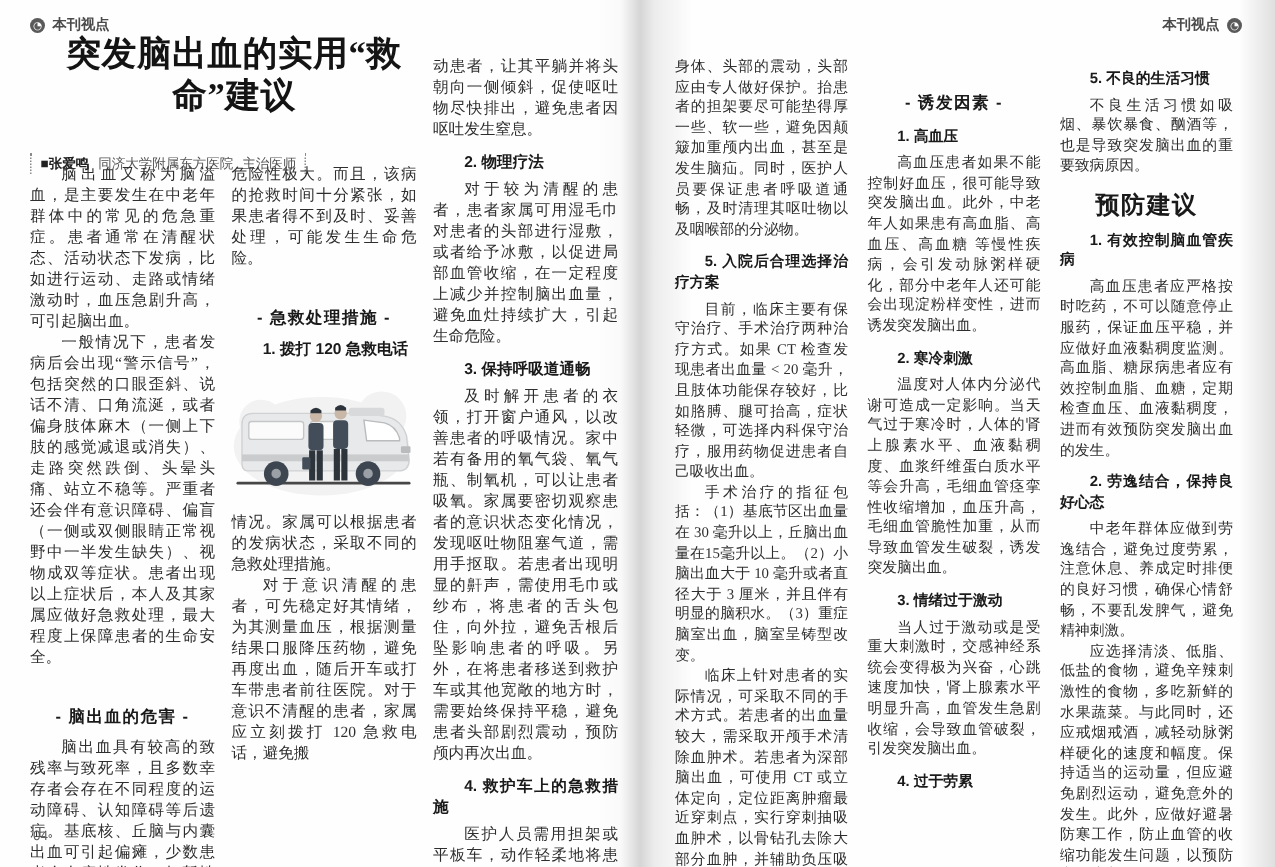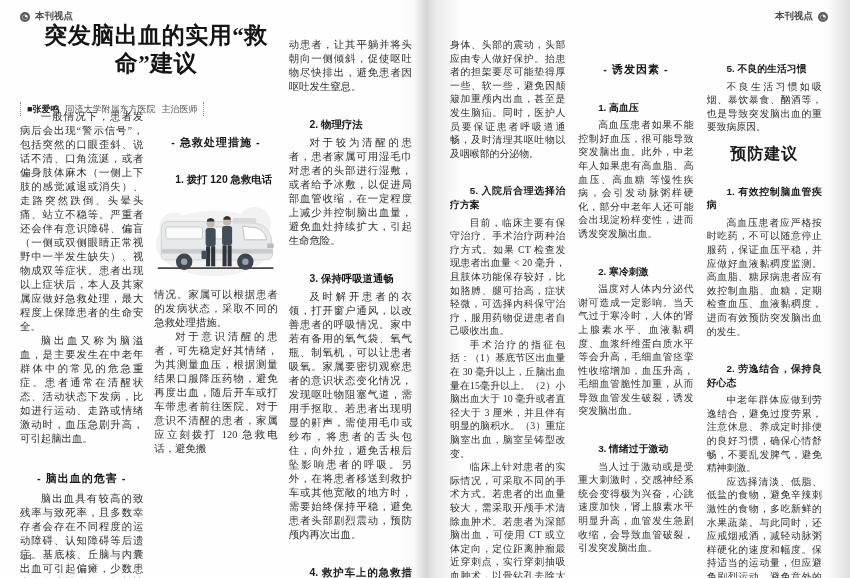--- a/index.html
+++ b/index.html
@@ -31,21 +31,21 @@
   .cols{position:absolute;display:flex;}
   .cols-left{left:20px;top:38px;width:392px;gap:11px;font-size:10.4px;line-height:14px;}
   .cols-right{left:25px;top:38px;width:372px;gap:13px;font-size:9.9px;line-height:13.6px;}
   .col{flex:1;text-align:justify;}
   .col.pad{padding-top:72px;}
   .para{margin:0;}
   .para.ind{text-indent:2em;}
   .sec-h{text-align:center;font-weight:bold;font-size:11px;color:#1a1a1a;margin:25px 0 7px;
     letter-spacing:1px;font-family:"Liberation Sans","DejaVu Sans",sans-serif;}
   .sec-h-big{font-size:16px;margin:13px 0 9px;}
-  .sub-h{font-weight:bold;text-indent:2em;margin:24px 0 4px;color:#1a1a1a;
+  .sub-h{font-weight:bold;text-indent:2em;margin:8px 0 4px;color:#1a1a1a;
     font-family:"Liberation Sans","DejaVu Sans",sans-serif;font-size:inherit;}
   .illu{margin:5px 0 4px;width:100%;height:92px;}
   .page-number{position:absolute;left:22px;bottom:16px;font-size:9px;color:#5c5c5c;
     font-family:"Liberation Sans","DejaVu Sans",sans-serif;}
 </style>
 </head>
 <body>
 
 <div class="spread">
 
@@ -61,26 +61,27 @@
         <span class="dots"></span>
         <span class="name">■张爱鸣</span>
         <span class="affil">同济大学附属东方医院</span>
         <span class="affil">主治医师</span>
         <span class="dots"></span>
       </div>
     </div>
 
     <div class="cols cols-left">
         <div class="col pad">
+          <p class="para ind">脑出血又称为脑溢血，是主要发生在中老年群体中的常见的危急重症。患者通常在清醒状态、活动状态下发病，比如进行运动、走路或情绪激动时，血压急剧升高，可引起脑出血。</p>
           <p class="para ind">一般情况下，患者发病后会出现“警示信号”，包括突然的口眼歪斜、说话不清、口角流涎，或者偏身肢体麻木（一侧上下肢的感觉减退或消失）、走路突然跌倒、头晕头痛、站立不稳等。严重者还会伴有意识障碍、偏盲（一侧或双侧眼睛正常视野中一半发生缺失）、视物成双等症状。患者出现以上症状后，本人及其家属应做好急救处理，最大程度上保障患者的生命安全。</p>
-          <p class="para ind">脑出血又称为脑溢血，是主要发生在中老年群体中的常见的危急重症。患者通常在清醒状态、活动状态下发病，比如进行运动、走路或情绪激动时，血压急剧升高，可引起脑出血。</p>
           <div class="sec-h">- 脑出血的危害 -</div>
           <p class="para ind">脑出血具有较高的致残率与致死率，且多数幸存者会存在不同程度的运动障碍、认知障碍等后遗症。基底核、丘脑与内囊出血可引起偏瘫，少数患者会有痫性发作（短暂性意识障碍、抽搐或者运动感觉障碍），重症患者迅速进入昏迷，</p>
         </div>
         <div class="col pad">
+          <p class="para">危险性极大。而且，该病的抢救时间十分紧张，如果患者得不到及时、妥善处理，可能发生生命危险。</p>
           <div class="sec-h">- 急救处理措施 -</div>
           <div class="sub-h">1. 拨打 120 急救电话</div>
           <div class="illu">
     <svg width="100%" height="92" viewBox="0 0 135 92" xmlns="http://www.w3.org/2000/svg">
       <ellipse cx="66" cy="52" rx="64" ry="36" fill="#f2f2f2"></ellipse>
       <circle cx="22" cy="34" r="16" fill="#f2f2f2"></circle>
       <circle cx="110" cy="30" r="18" fill="#f2f2f2"></circle>
       <rect x="4" y="78" width="127" height="2" rx="1" fill="#474747"></rect>
       <path d="M8 36 Q8 28 16 28 L96 28 L112 30 Q124 32 128 44 L130 62 Q130 70 122 70 L12 70 Q8 70 8 64 Z" fill="#e8e9ea" stroke="#cfd1d3" stroke-width="1"></path>
       <rect x="13" y="34" width="40" height="13" rx="2" fill="#fbfbfb" stroke="#c4c6c8" stroke-width="1"></rect>

